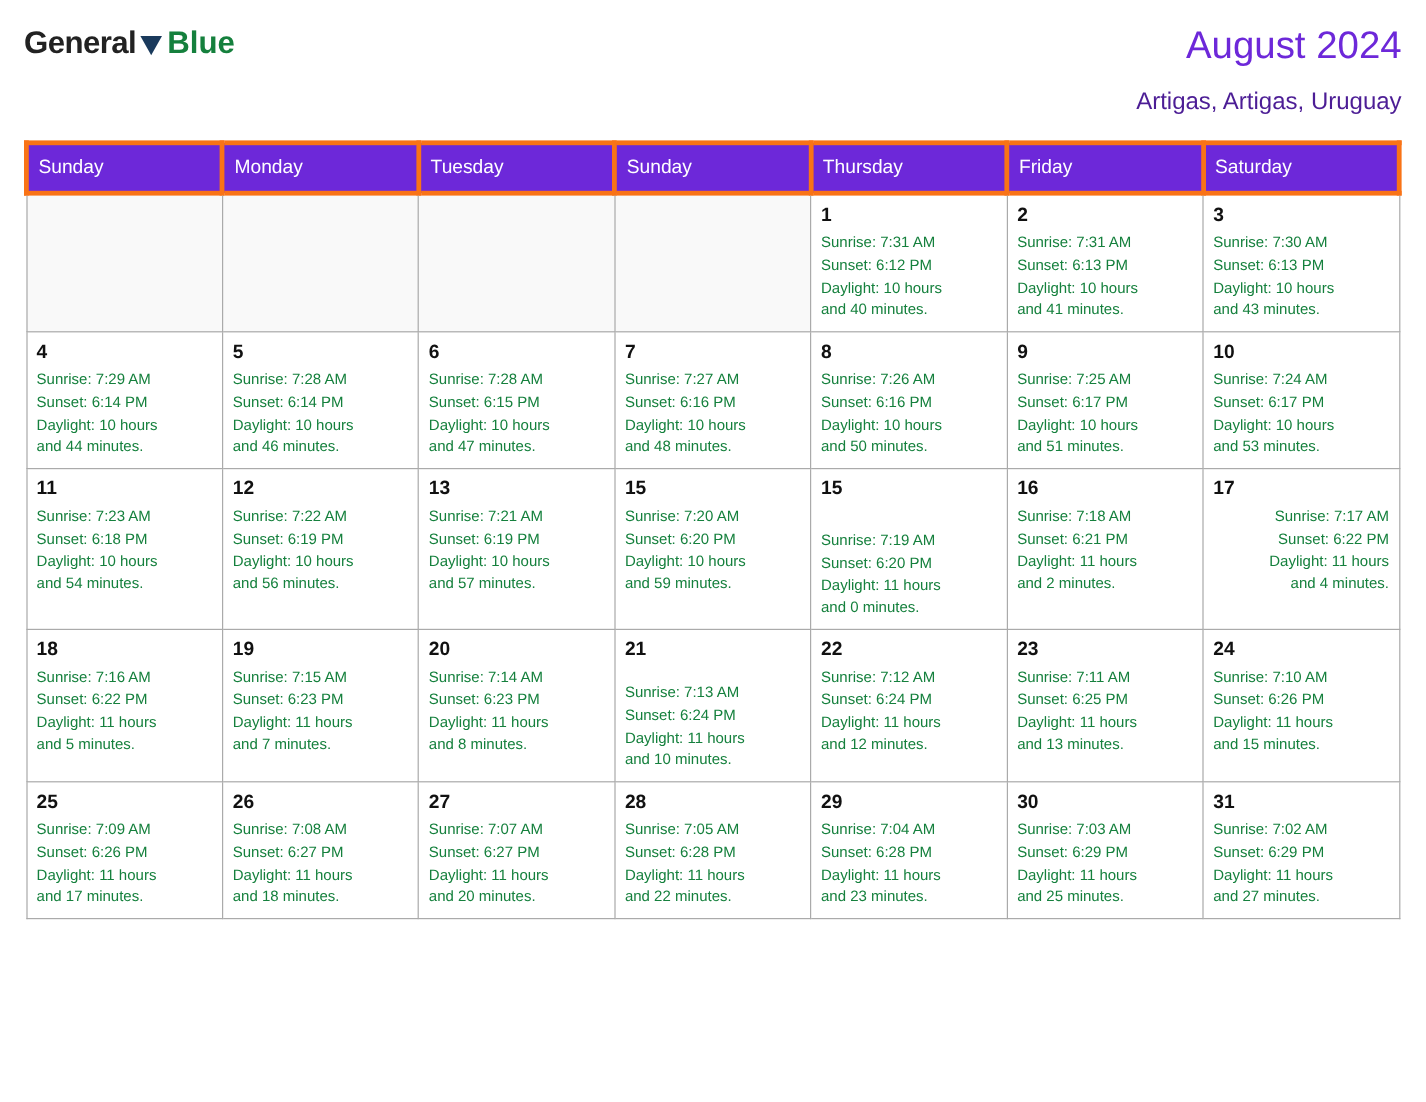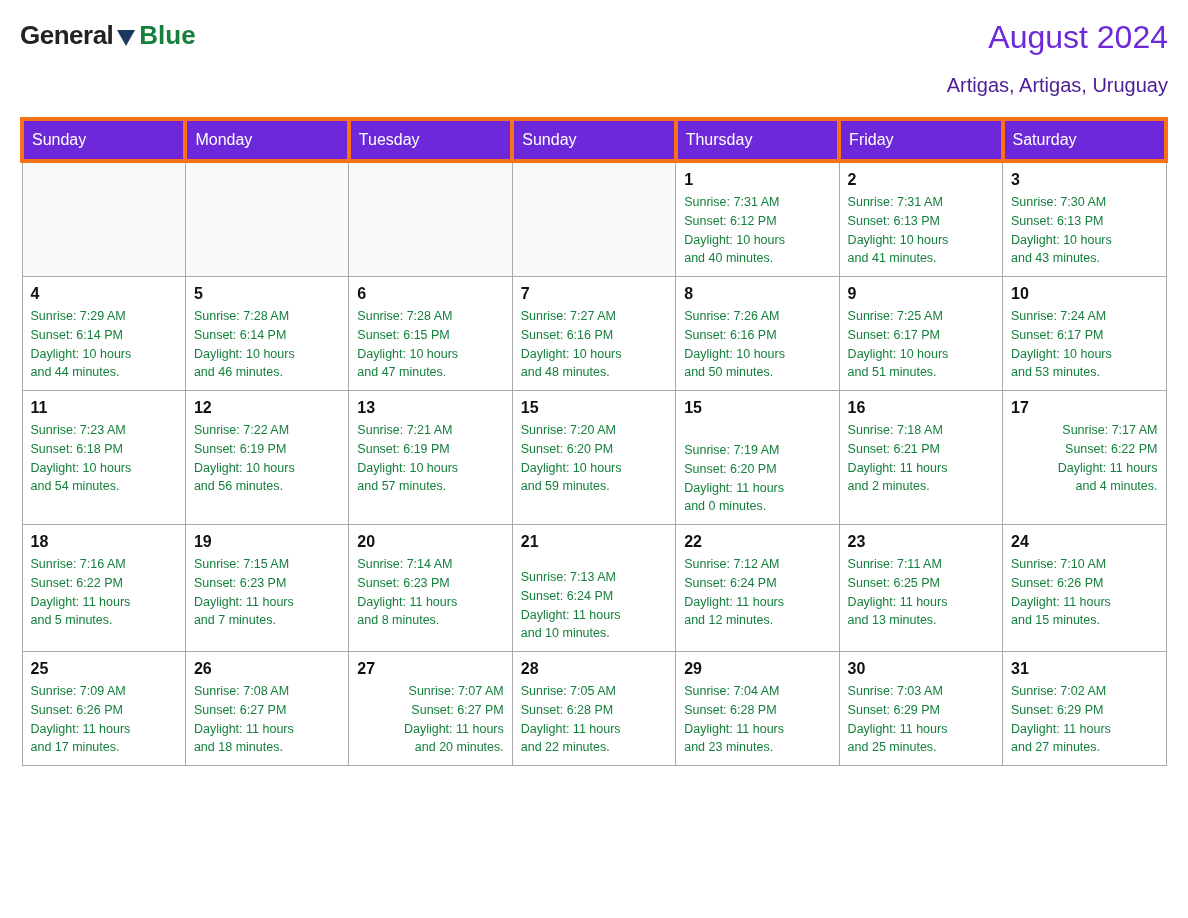--- a/index.html
+++ b/index.html
@@ -306,21 +306,21 @@
         </td>
         <td>
           <span class="day-number">26</span>
           <div class="day-info" style="white-space: pre-line;">Sunrise: 7:08 AM
 Sunset: 6:27 PM
 Daylight: 11 hours
 and 18 minutes.</div>
         </td>
         <td>
           <span class="day-number">27</span>
-          <div class="day-info" style="white-space: pre-line; text-align: right;">Sunrise: 7:07 AM
+          <div class="day-info" style="white-space: pre-line;">Sunrise: 7:07 AM
 Sunset: 6:27 PM
 Daylight: 11 hours
 and 20 minutes.</div>
         </td>
         <td>
           <span class="day-number">28</span>
           <div class="day-info" style="white-space: pre-line;">Sunrise: 7:05 AM
 Sunset: 6:28 PM
 Daylight: 11 hours
 and 22 minutes.</div>

